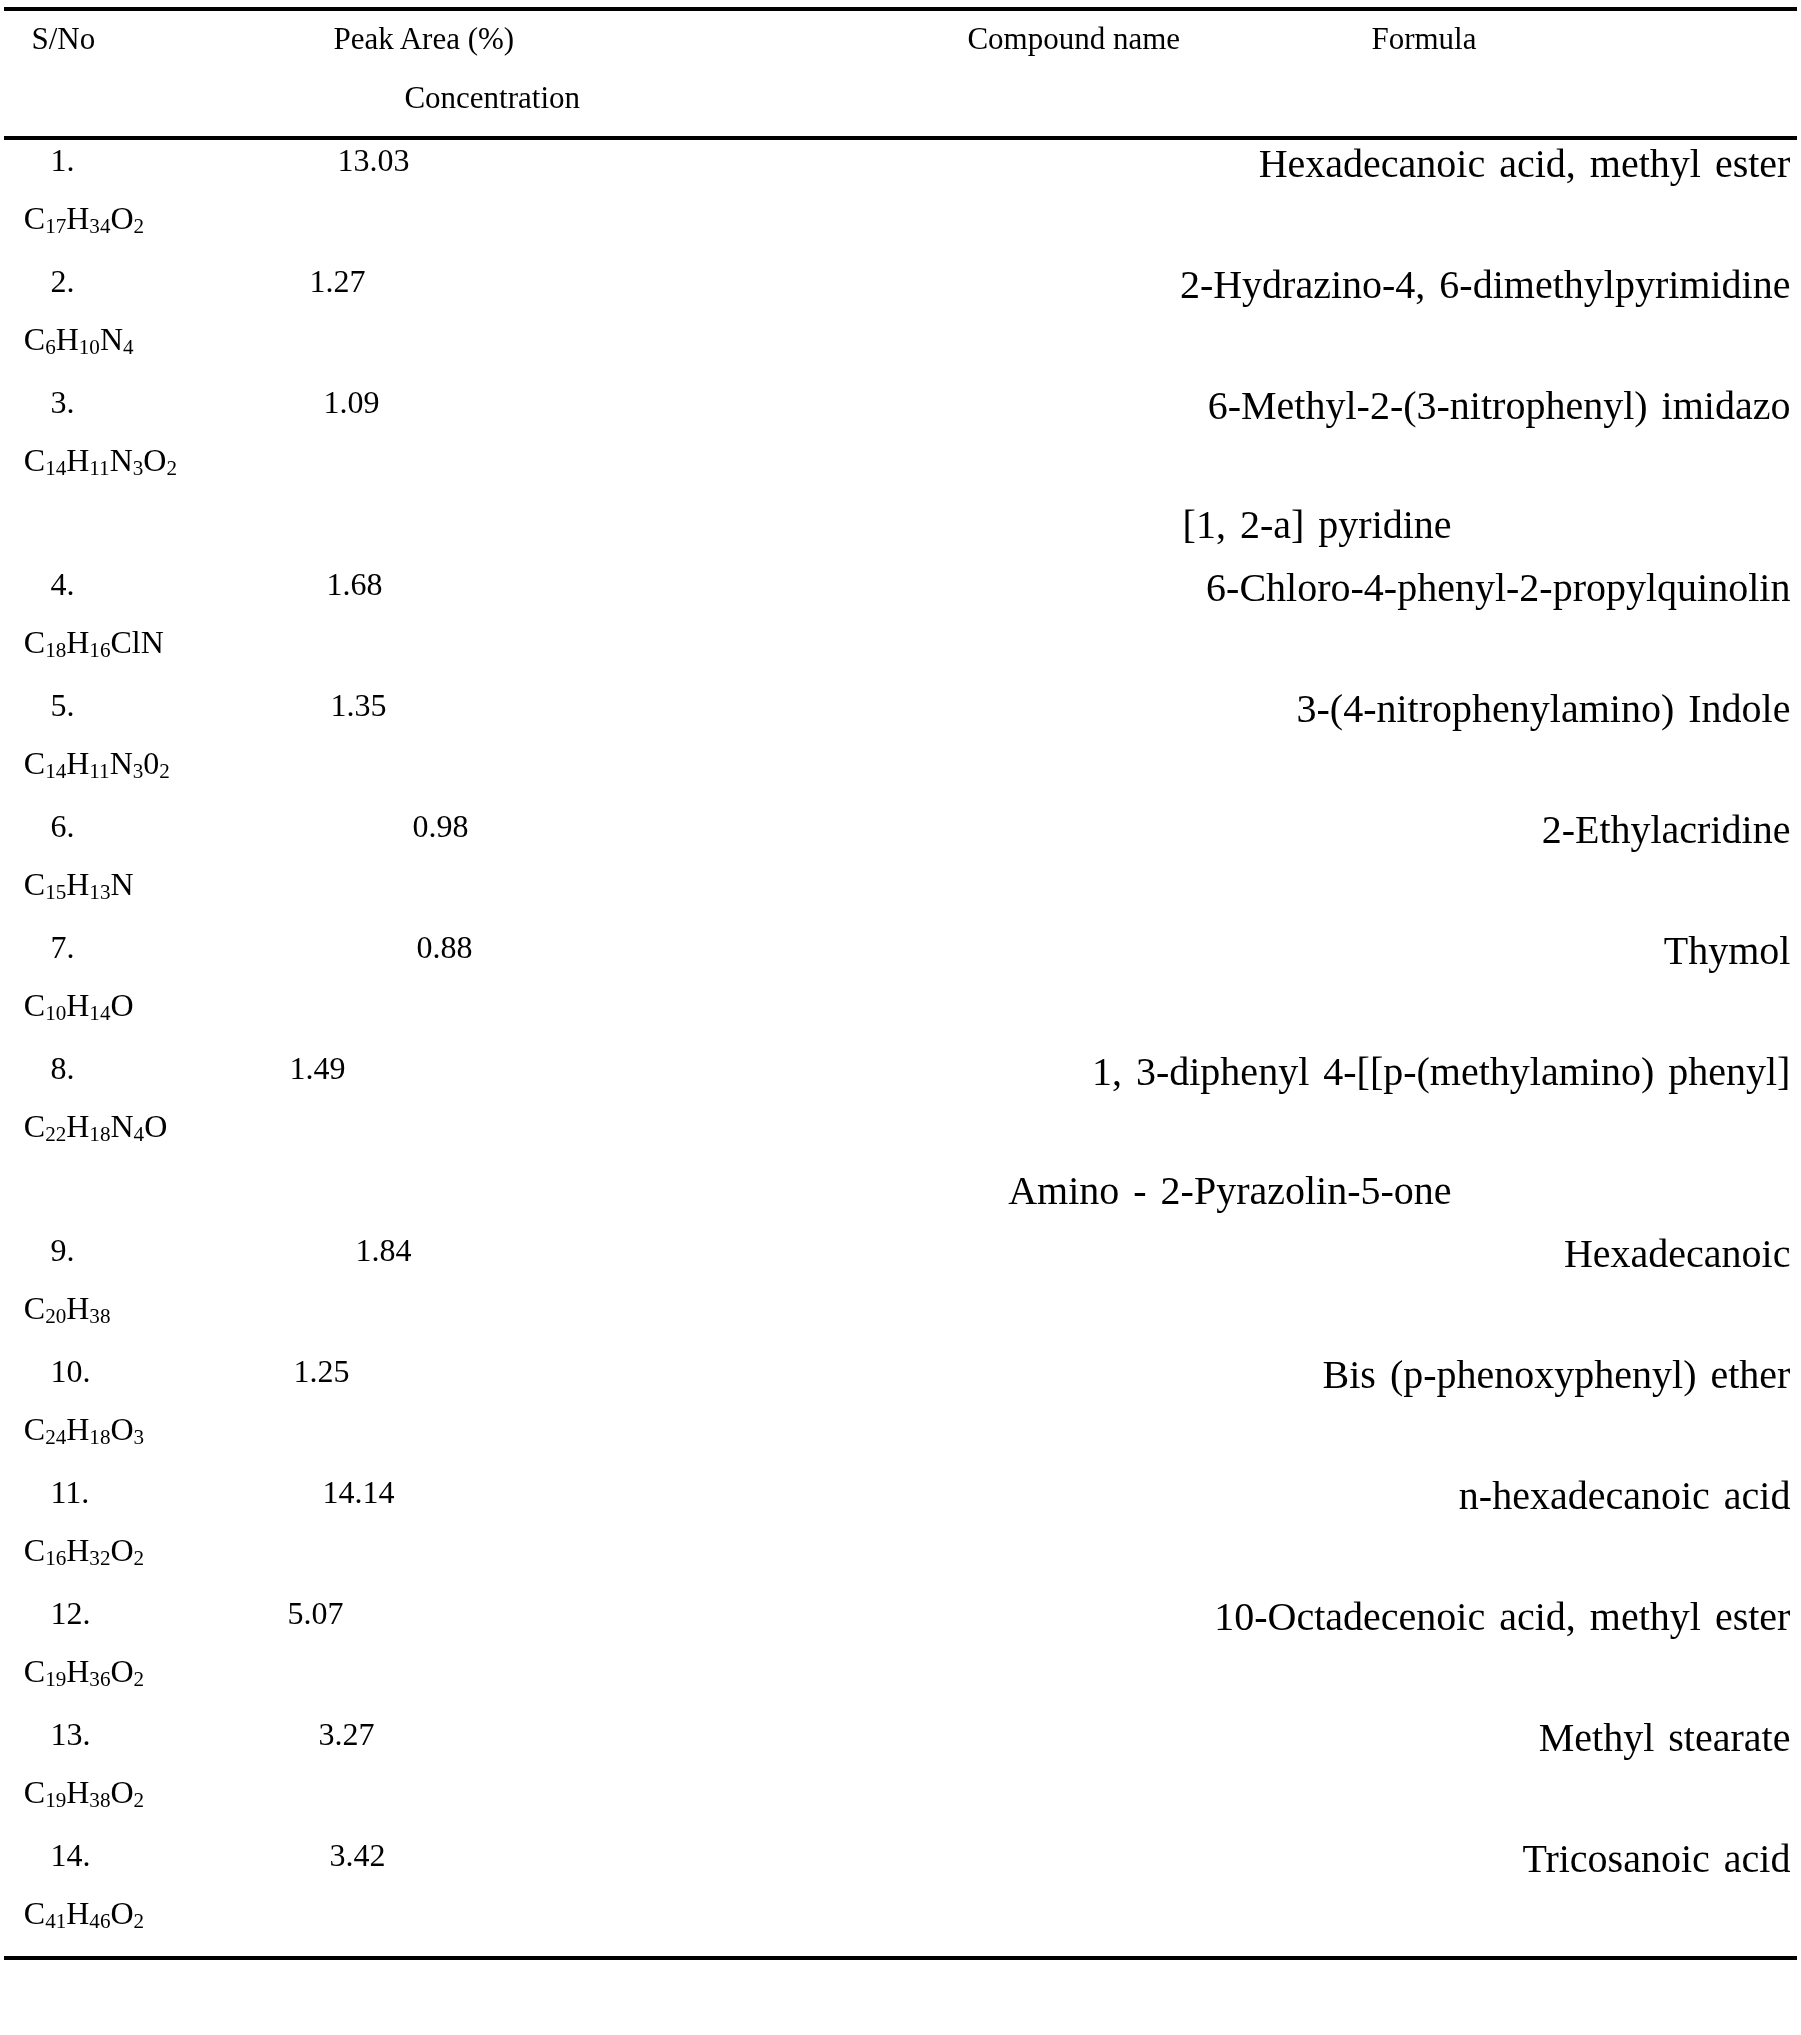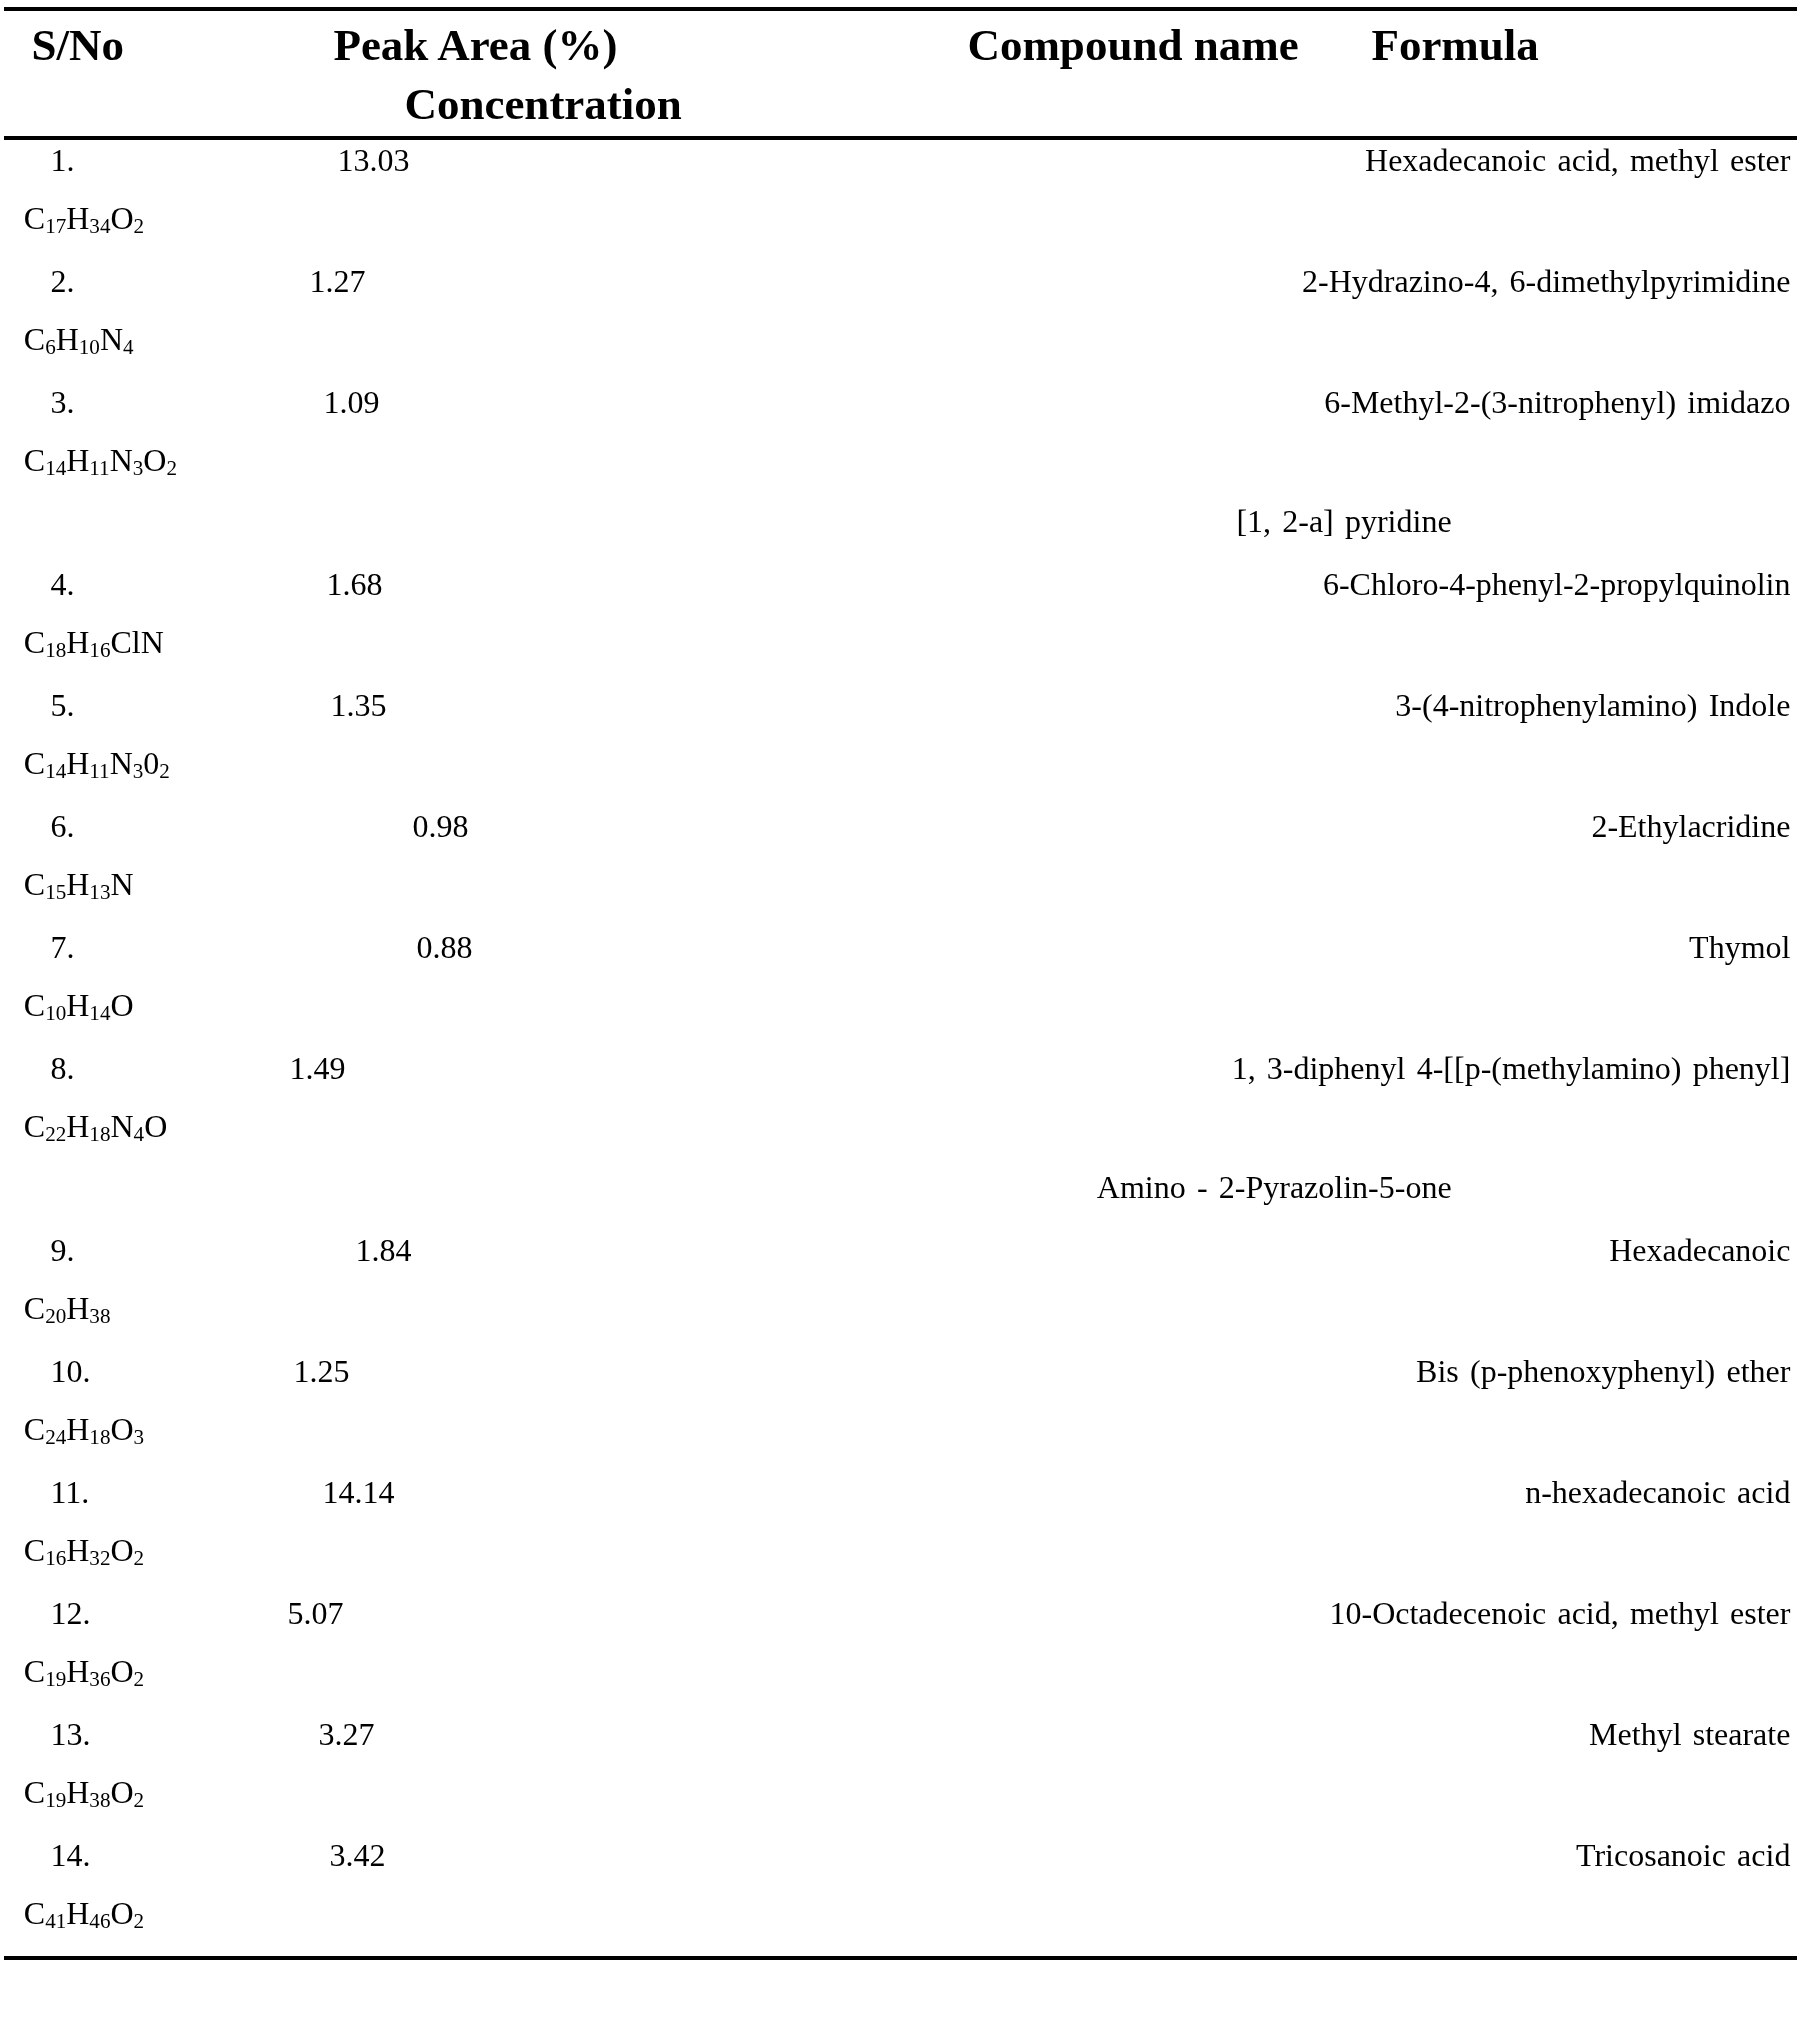--- a/index.html
+++ b/index.html
@@ -33,22 +33,22 @@
   .rule-mid    { height: 4px;  }
   .rule-bottom { height: 4px;  }
 
   
   .thead {
     position: relative;
     height: 125px;
   }
   .hcell {
     position: absolute;
-    font-weight: bold;
-    font-size: 45px;
+    font-weight: normal;
+    font-size: 31px;
     line-height: 1;
     white-space: nowrap;
   }
   .h-sno      { left: 27px;   top: 11.5px; }
   .h-peak     { left: 329px;  top: 11.5px; }
   .h-conc     { left: 400px;  top: 71px; }
   .h-compound { left: 963px; top: 11.5px; }
   .h-formula  { left: 1367px; top: 11.5px; }
 
   
@@ -84,21 +84,21 @@
     top: 3.5px;
     font-size: 32px;
     line-height: 1;
     white-space: nowrap;
   }
 
   .cname {
     position: absolute;
     right: 6.2px;
     top: 3.5px;
-    font-size: 32px;
+    font-size: 40px;
     line-height: 1;
     white-space: nowrap;
     word-spacing: 0.10em;
     font-family: Liberation Serif, serif;
   }
 
   .formula {
     position: absolute;
     left: 19.4px;
     top: 0px;

